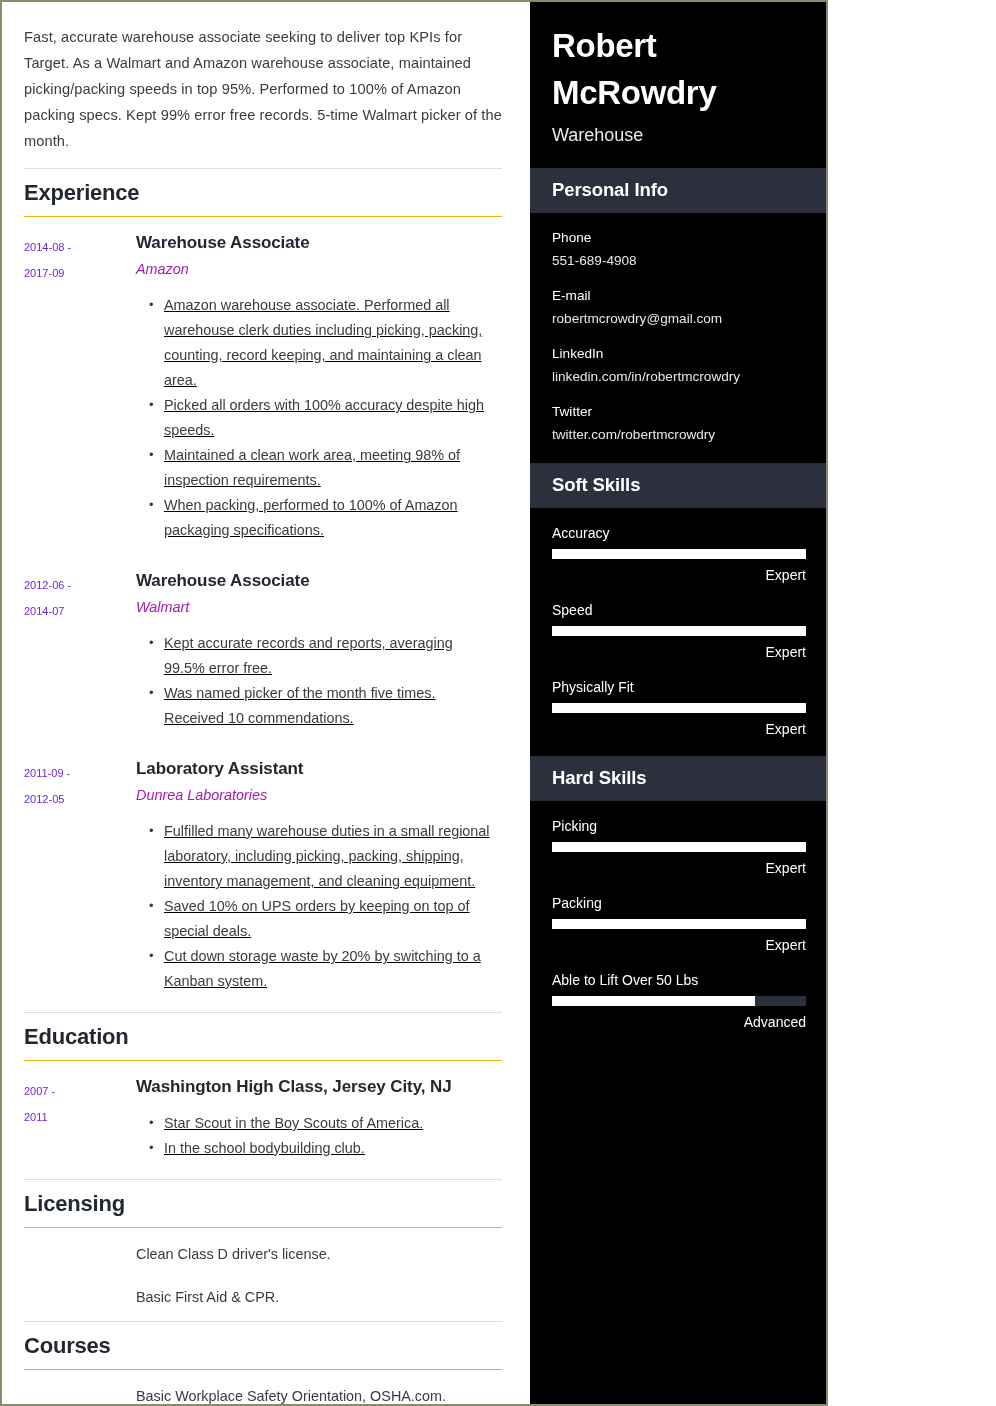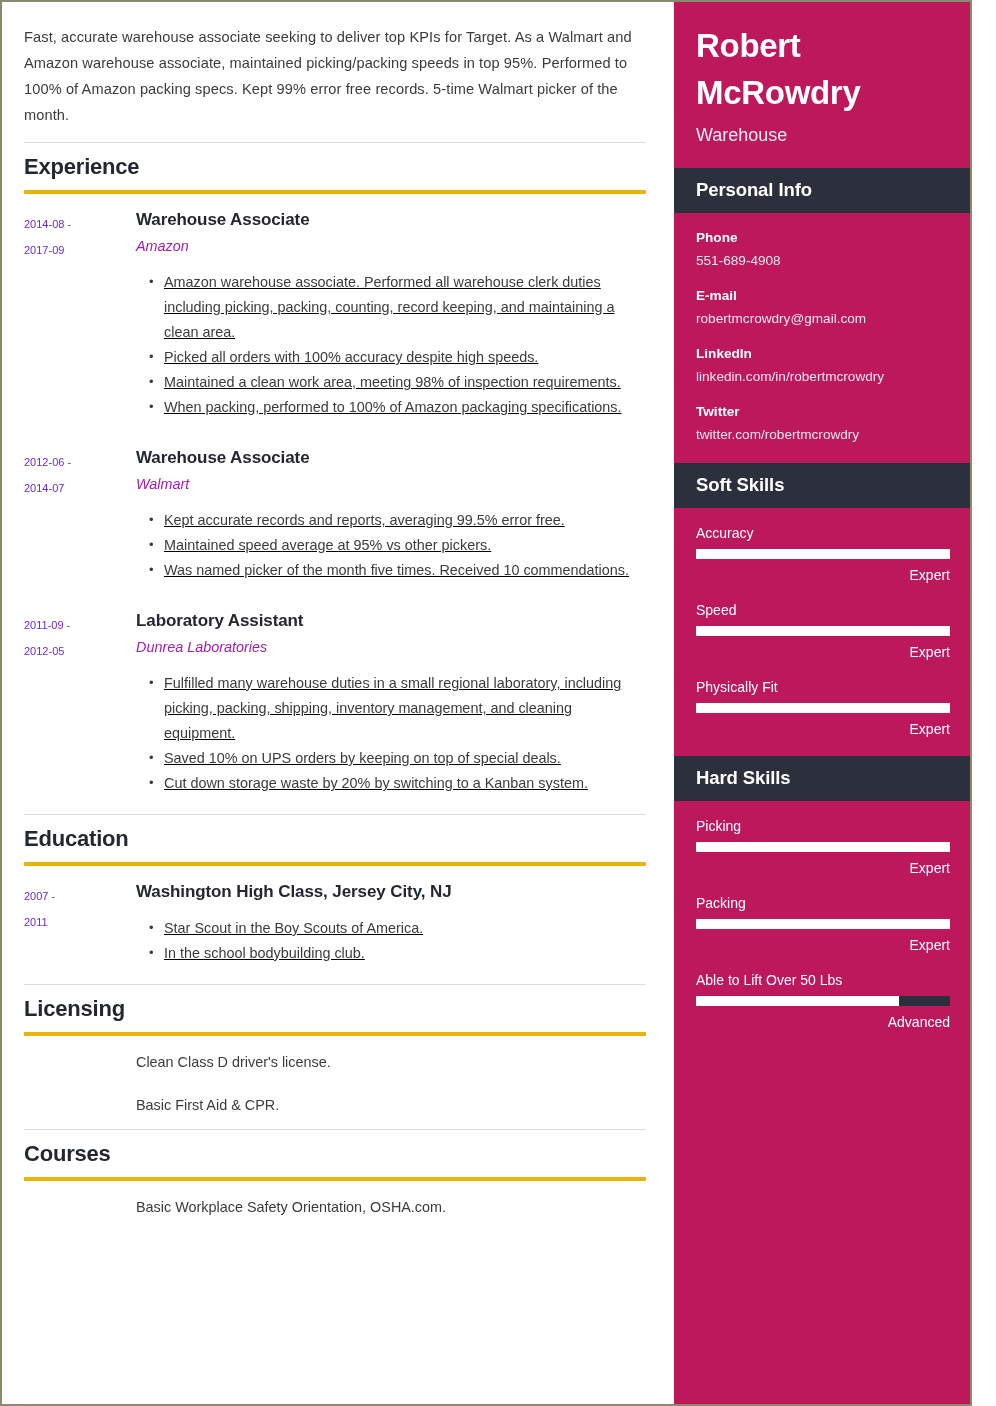--- a/index.html
+++ b/index.html
@@ -7,21 +7,21 @@
     padding: 0;
     background: #ffffff;
   }
   body {
     font-family: "Liberation Sans", sans-serif;
     -webkit-font-smoothing: antialiased;
   }
 
   .resume-page {
     position: relative;
-    width: 972px;
+    width: 828px;
     height: 1406px;
     box-sizing: border-box;
     background: #ffffff;
     border: 2px solid #8a8a6e;
     overflow: hidden;
     display: flex;
     align-items: stretch;
   }
 
   
@@ -39,21 +39,21 @@
     margin: 0 0 14px 0;
     letter-spacing: 0.1px;
   }
 
   .section {
     margin: 0;
   }
 
   .section-head {
     border-top: 1px solid #dddddd;
-    border-bottom: 4px solid #eab308;
+    border-bottom: 1px solid #eab308;
     padding: 11px 0 10px 0;
     margin: 0;
   }
   .section-head h2 {
     margin: 0;
     font-size: 22px;
     line-height: 26px;
     font-weight: bold;
     color: #222831;
     letter-spacing: -0.2px;
@@ -136,21 +136,21 @@
     line-height: 24px;
     color: #3b3b3b;
     margin: 0 0 19px 0;
   }
   .plain-line:last-child { margin-bottom: 12px; }
 
   
   .side-col {
     width: 298px;
     flex: 0 0 298px;
-    background: #be185d;
+    background: #000000;
     color: #ffffff;
     box-sizing: border-box;
     align-self: stretch;
     margin: -2px -2px -2px 8px;
     padding-bottom: 12px;
   }
 
   .side-header {
     padding: 22px 20px 20px 22px;
   }
@@ -184,21 +184,21 @@
   }
 
   .side-body {
     padding: 14px 22px 16px 22px;
   }
 
   .info-item { margin-bottom: 14px; }
   .info-item:last-child { margin-bottom: 2px; }
   .info-label {
     font-size: 13.6px;
-    font-weight: bold;
+    font-weight: normal;
     line-height: 21px;
     color: #ffffff;
     margin: 0 0 2px 0;
   }
   .info-value {
     font-size: 13.6px;
     line-height: 21px;
     color: #e6e8ec;
     margin: 0;
     word-break: break-word;
@@ -267,21 +267,20 @@
         <div class="entry">
           <div class="entry-dates">
             <span class="d-line">2012-06 -</span>
             <span class="d-line">2014-07</span>
           </div>
           <div class="entry-body">
             <div class="entry-title">Warehouse Associate</div>
             <div class="entry-org">Walmart</div>
             <ul class="bullets">
               <li>Kept accurate records and reports, averaging 99.5% error free.</li>
-              <li>Maintained speed average at 95% vs other pickers.</li>
               <li>Was named picker of the month five times. Received 10 commendations.</li>
             </ul>
           </div>
         </div>
 
         <div class="entry">
           <div class="entry-dates">
             <span class="d-line">2011-09 -</span>
             <span class="d-line">2012-05</span>
           </div>

